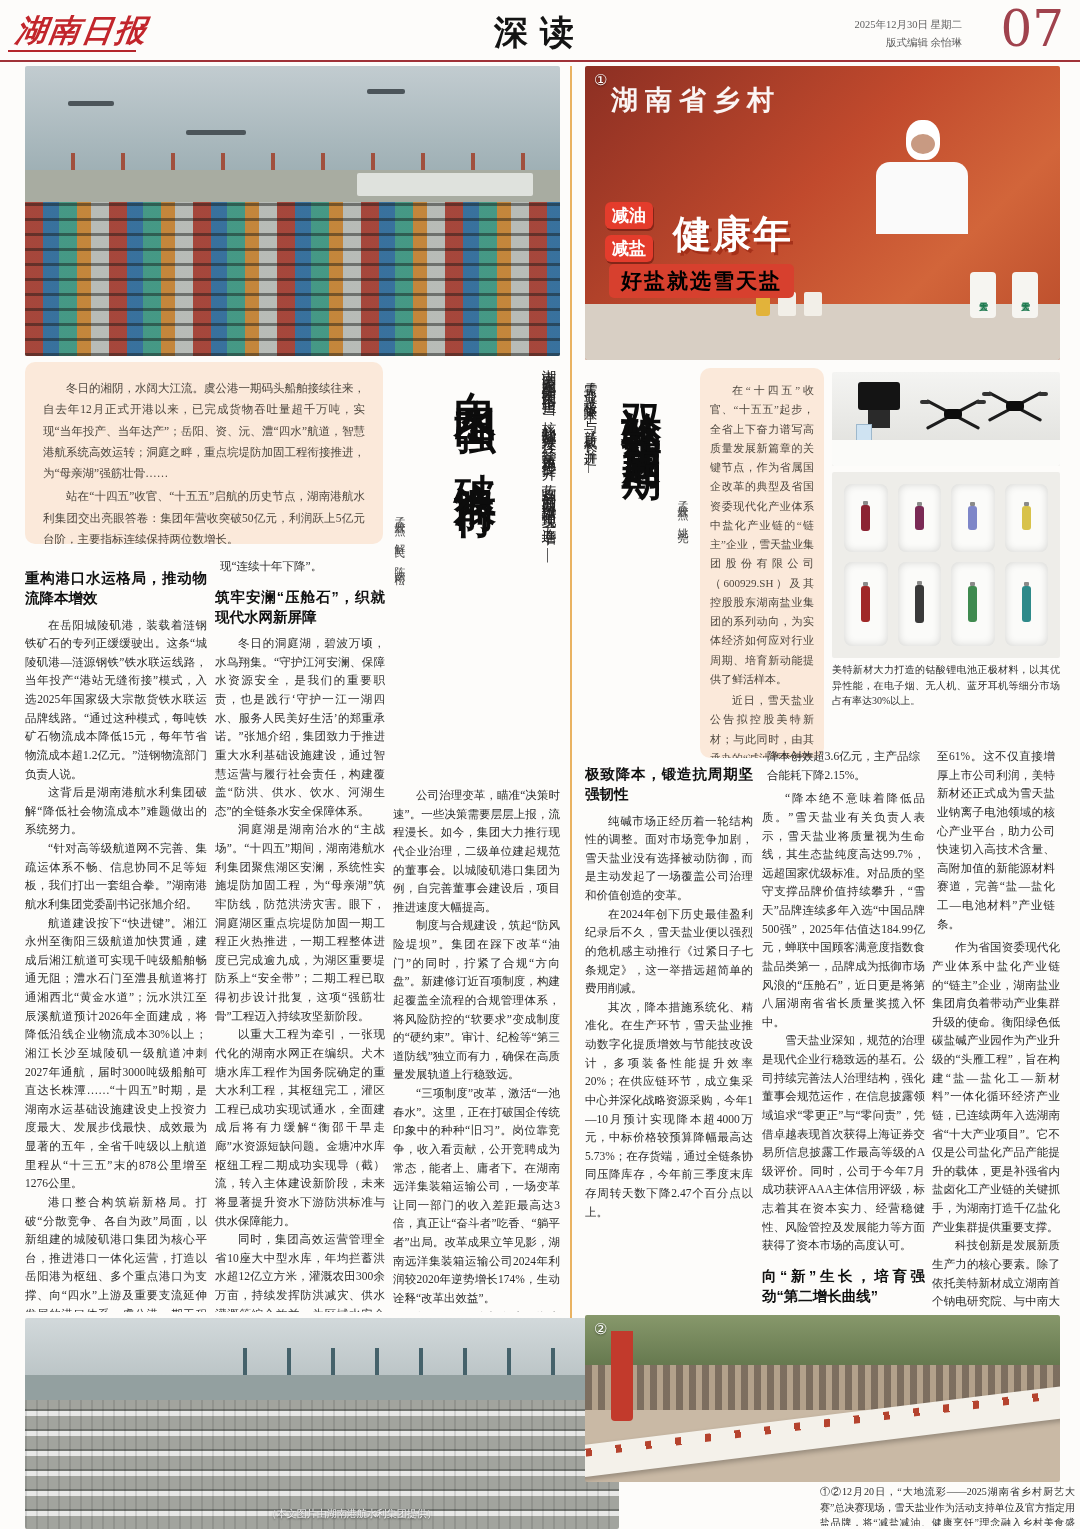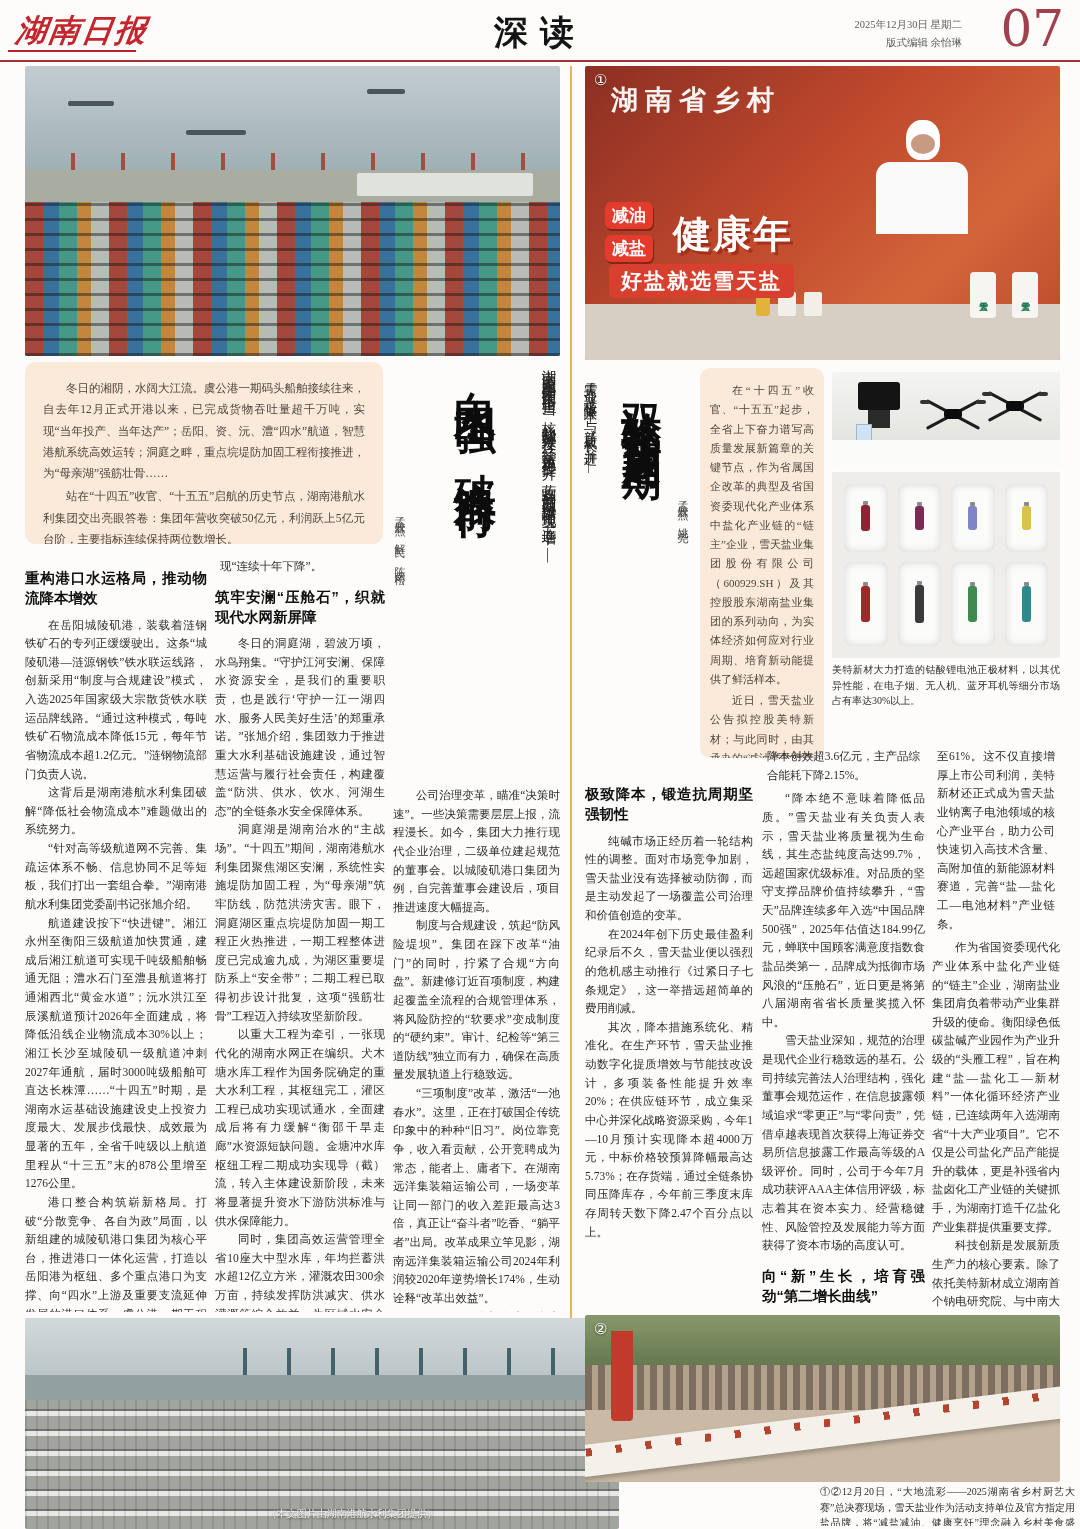--- a/index.html
+++ b/index.html
@@ -58,21 +58,21 @@
   .pC-chef-body{position:absolute;right:92px;top:96px;width:92px;height:72px;background:#fafafa;border-radius:14px 14px 0 0;}
   .pC-counter{position:absolute;left:0;bottom:0;width:100%;height:56px;background:#d8cfc4;}
   .pC-goods{position:absolute;bottom:44px;left:36%;display:flex;gap:8px;align-items:flex-end;}
   .pC-bottle{width:14px;height:30px;background:#e2b33a;border-radius:3px;}
   .pC-pack{width:18px;height:24px;background:#f2efe8;border-radius:2px;}
   .pC-chipcol{position:absolute;left:20px;bottom:98px;display:flex;flex-direction:column;gap:6px;}
   .pC-chip{background:#e43c2c;color:#fff;font-weight:bold;font-size:17px;padding:2px 7px;border-radius:6px;
            font-family:"Liberation Sans",sans-serif;box-shadow:1px 2px 0 rgba(90,10,5,.5);}
   .pC-big{position:absolute;left:88px;bottom:100px;color:#fff;font-size:38px;font-weight:900;
           font-family:"Liberation Sans",sans-serif;text-shadow:3px 3px 0 rgba(150,35,15,.65);letter-spacing:2px;}
-  .pC-slogan{position:absolute;left:24px;bottom:62px;background:#d7402e;color:#ffffff;font-weight:bold;font-size:21px;
+  .pC-slogan{position:absolute;left:24px;bottom:62px;background:#d7402e;color:#000000;font-weight:bold;font-size:21px;
              padding:3px 12px;border-radius:5px;font-family:"Liberation Sans",sans-serif;letter-spacing:2px;}
   .pC-prod{position:absolute;bottom:42px;width:26px;height:46px;background:#f6f5f1;border-radius:4px;
            display:flex;align-items:center;justify-content:center;}
   .pC-prod span{writing-mode:vertical-rl;font-size:9px;color:#1d7a4f;font-weight:bold;}
   
   .pD-bg{position:absolute;inset:0;background:linear-gradient(180deg,#f4f4f2,#dededa);}
   .pD-shelf{position:absolute;left:0;bottom:0;width:100%;height:26px;background:#fbfbf9;}
   .pD-monitor{position:absolute;left:26px;top:10px;width:42px;height:28px;background:#141414;border-radius:3px;}
   .pD-stand{position:absolute;left:36px;top:38px;width:22px;height:18px;background:#2a2a2a;}
   .pD-card{position:absolute;left:24px;top:52px;width:14px;height:18px;background:#cfe3f2;border:1px solid #9db8cc;}
@@ -149,21 +149,21 @@
     </div>
 
   <div class="vhl" style="left:385px;top:358px;width:176px;height:424px;">
     <div class="v-byline" style="width:22px;height:100%;padding-top:150px;box-sizing:border-box;">孟姣燕　解民　陈南松</div>
     <div class="v-head" style="width:96px;height:100%;font-size:42px;letter-spacing:8px;">向水图强　破浪前行</div>
     <div class="v-stand" style="width:58px;height:100%;">湖南港航水利集团扛牢国企担当，核心功能持续发挥 经营质效稳步提升，营收利润均以两位数增幅实现“五连增”——</div>
   </div>
 
   <div class="col" style="left:25px;top:552px;width:182px;height:760px;">
       <div class="blk-h">重构港口水运格局，推动物流降本增效</div>
-      <div class="blk-p">在岳阳城陵矶港，装载着涟钢铁矿石的专列正缓缓驶出。这条“城陵矶港—涟源钢铁”铁水联运线路，创新采用“制度与合规建设”模式，入选2025年国家级大宗散货铁水联运品牌线路。“通过这种模式，每吨铁矿石物流成本降低15元，每年节省物流成本超1.2亿元。”涟钢物流部门负责人说。</div>
+      <div class="blk-p">在岳阳城陵矶港，装载着涟钢铁矿石的专列正缓缓驶出。这条“城陵矶港—涟源钢铁”铁水联运线路，当年投产“港站无缝衔接”模式，入选2025年国家级大宗散货铁水联运品牌线路。“通过这种模式，每吨铁矿石物流成本降低15元，每年节省物流成本超1.2亿元。”涟钢物流部门负责人说。</div>
       <div class="blk-p">这背后是湖南港航水利集团破解“降低社会物流成本”难题做出的系统努力。</div>
       <div class="blk-p">“针对高等级航道网不完善、集疏运体系不畅、信息协同不足等短板，我们打出一套组合拳。”湖南港航水利集团党委副书记张旭介绍。</div>
       <div class="blk-p">航道建设按下“快进键”。湘江永州至衡阳三级航道加快贯通，建成后湘江航道可实现千吨级船舶畅通无阻；澧水石门至澧县航道将打通湘西北“黄金水道”；沅水洪江至辰溪航道预计2026年全面建成，将降低沿线企业物流成本30%以上；湘江长沙至城陵矶一级航道冲刺2027年通航，届时3000吨级船舶可直达长株潭……“十四五”时期，是湖南水运基础设施建设史上投资力度最大、发展步伐最快、成效最为显著的五年，全省千吨级以上航道里程从“十三五”末的878公里增至1276公里。</div>
       <div class="blk-p">港口整合构筑崭新格局。打破“分散竞争、各自为政”局面，以新组建的城陵矶港口集团为核心平台，推进港口一体化运营，打造以岳阳港为枢纽、多个重点港口为支撑、向“四水”上游及重要支流延伸发展的港口体系。虞公港一期工程建成投运，道仁矶、松阳湖三期等项目提速建设。大刀阔斧的整合成效转化为强劲发展动能：城陵矶港口集团全年完成货物吞吐量约9200万吨，枢纽辐射能力与规模效益显著提升。</div>
     </div>
   <div class="col" style="left:215px;top:552px;width:170px;height:760px;">
       <div class="blk-c">现“连续十年下降”。</div>
       <div class="blk-h">筑牢安澜“压舱石”，织就现代水网新屏障</div>
       <div class="blk-p">冬日的洞庭湖，碧波万顷，水鸟翔集。“守护江河安澜、保障水资源安全，是我们的重要职责，也是践行‘守护一江一湖四水、服务人民美好生活’的郑重承诺。”张旭介绍，集团致力于推进重大水利基础设施建设，通过智慧运营与履行社会责任，构建覆盖“防洪、供水、饮水、河湖生态”的全链条水安全保障体系。</div>
       <div class="blk-p">洞庭湖是湖南治水的“主战场”。“十四五”期间，湖南港航水利集团聚焦湖区安澜，系统性实施堤防加固工程，为“母亲湖”筑牢防线，防范洪涝灾害。眼下，洞庭湖区重点垸堤防加固一期工程正火热推进，一期工程整体进度已完成逾九成，为湖区重要堤防系上“安全带”；二期工程已取得初步设计批复，这项“强筋壮骨”工程迈入持续攻坚新阶段。</div>
@@ -269,21 +269,21 @@
           <div class="bottle" style="height:36px;background:#3f8a4f;"></div>
         </div>
       <div class="niche">
           <div class="bottle" style="height:36px;background:#2e8a8a;"></div>
         </div>
     </div>
   </div>
 
   <div class="cap" style="left:832px;top:662px;width:228px;height:58px;">美特新材大力打造的钴酸锂电池正极材料，以其优异性能，在电子烟、无人机、蓝牙耳机等细分市场占有率达30%以上。</div>
 
-  <div class="col" style="left:585px;top:768px;width:168px;height:542px;">
+  <div class="col" style="left:585px;top:748px;width:168px;height:542px;">
       <div class="blk-h">极致降本，锻造抗周期坚强韧性</div>
       <div class="blk-p">纯碱市场正经历着一轮结构性的调整。面对市场竞争加剧，雪天盐业没有选择被动防御，而是主动发起了一场覆盖公司治理和价值创造的变革。</div>
       <div class="blk-p">在2024年创下历史最佳盈利纪录后不久，雪天盐业便以强烈的危机感主动推行《过紧日子七条规定》，这一举措远超简单的费用削减。</div>
       <div class="blk-p">其次，降本措施系统化、精准化。在生产环节，雪天盐业推动数字化提质增效与节能技改设计，多项装备性能提升效率20%；在供应链环节，成立集采中心并深化战略资源采购，今年1—10月预计实现降本超4000万元，中标价格较预算降幅最高达5.73%；在存货端，通过全链条协同压降库存，今年前三季度末库存周转天数下降2.47个百分点以上。</div>
     </div>
   <div class="col" style="left:762px;top:742px;width:163px;height:568px;">
       <div class="blk-c">降本创效超3.6亿元，主产品综合能耗下降2.15%。</div>
       <div class="blk-p">“降本绝不意味着降低品质。”雪天盐业有关负责人表示，雪天盐业将质量视为生命线，其生态盐纯度高达99.7%，远超国家优级标准。对品质的坚守支撑品牌价值持续攀升，“雪天”品牌连续多年入选“中国品牌500强”，2025年估值达184.99亿元，蝉联中国顾客满意度指数食盐品类第一，品牌成为抵御市场风浪的“压舱石”，近日更是将第八届湖南省省长质量奖揽入怀中。</div>
       <div class="blk-p">雪天盐业深知，规范的治理是现代企业行稳致远的基石。公司持续完善法人治理结构，强化董事会规范运作，在信息披露领域追求“零更正”与“零问责”，凭借卓越表现首次获得上海证券交易所信息披露工作最高等级的A级评价。同时，公司于今年7月成功获评AAA主体信用评级，标志着其在资本实力、经营稳健性、风险管控及发展能力等方面获得了资本市场的高度认可。</div>
       <div class="blk-h">向“新”生长，培育强劲“第二增长曲线”</div>

